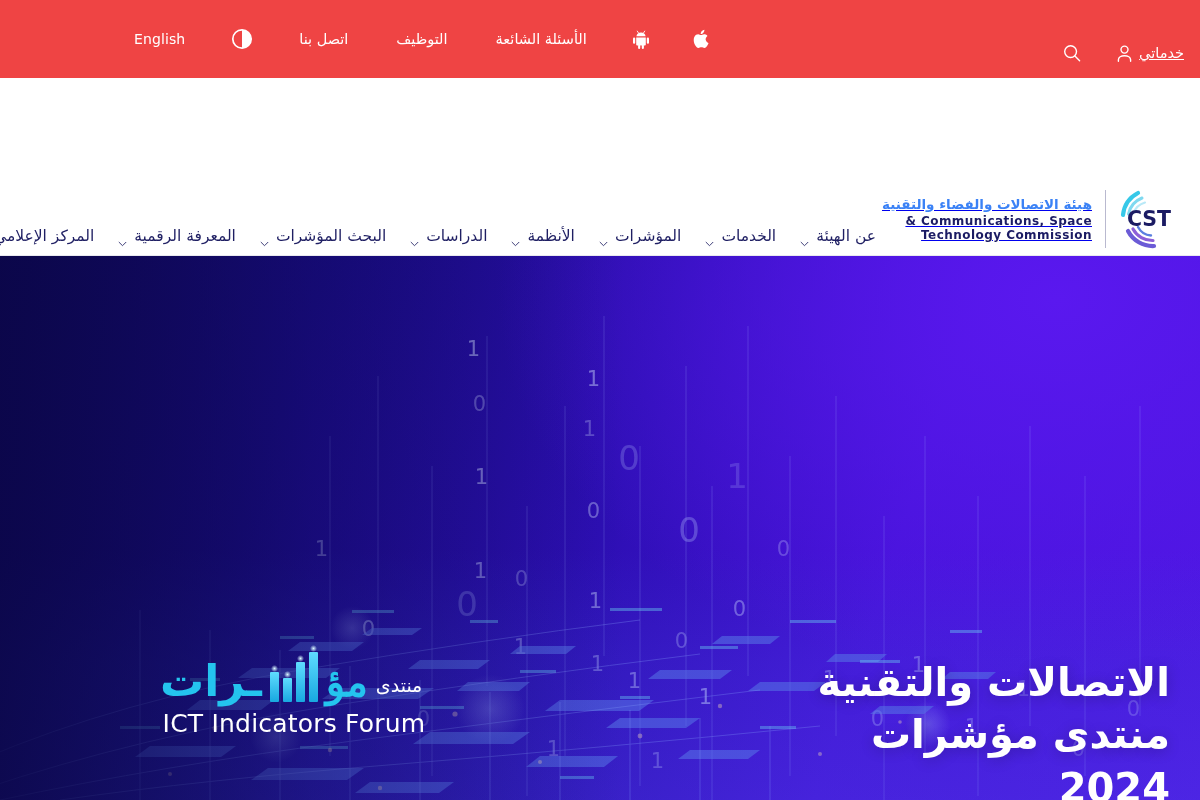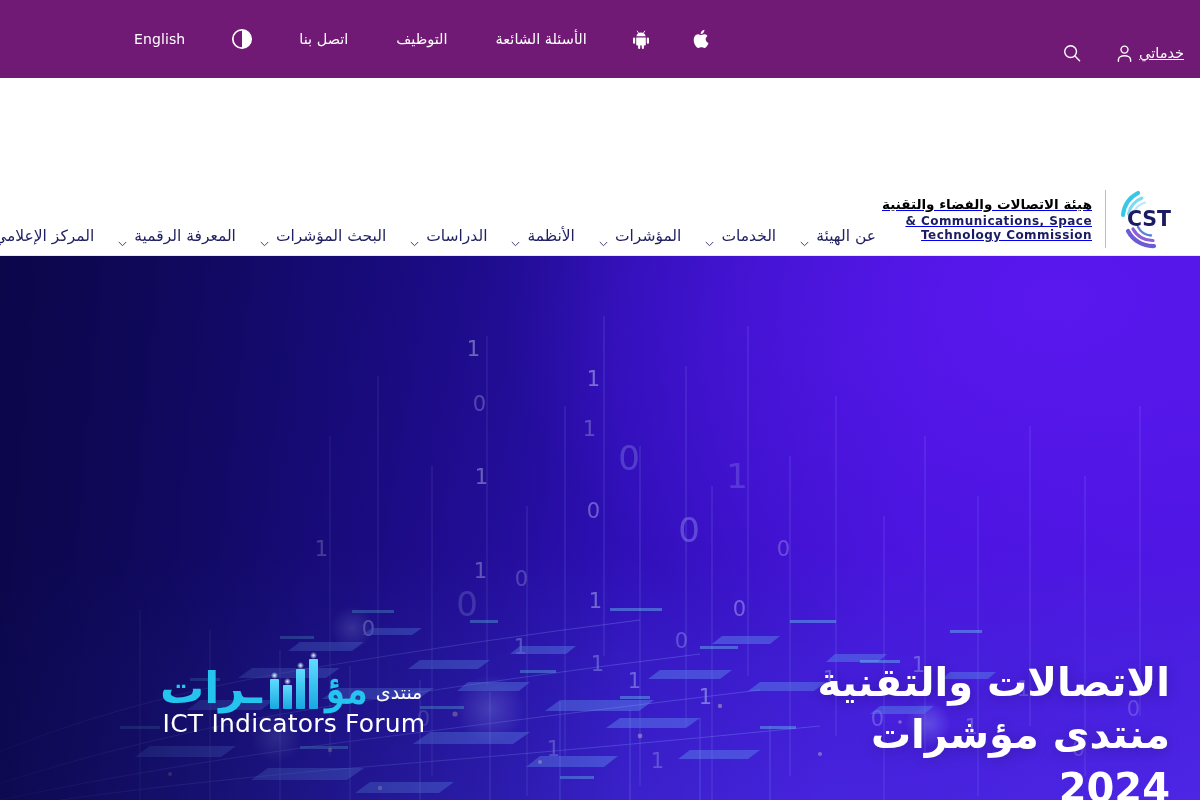--- a/index.html
+++ b/index.html
@@ -7,21 +7,21 @@
   html, body {
     width: 1200px; height: 800px; overflow: hidden;
     font-family: "DejaVu Sans", "Liberation Sans", sans-serif;
     background: #ffffff;
   }
   .page { position: relative; width: 1200px; height: 800px; }
 
   
   .topbar {
     position: relative; height: 78px; width: 1200px;
-    background: #701a75;
+    background: #ef4444;
     display: flex; align-items: center;
     direction: rtl;
   }
   .topbar-right {
     position: absolute; right: 16px; top: 14px; height: 78px;
     display: flex; align-items: center; gap: 18px;
   }
   .topbar-left {
     position: absolute; left: 110px; top: 0; height: 78px;
     display: flex; align-items: center; flex-direction: row-reverse; gap: 0;
@@ -54,21 +54,21 @@
   }
   .logo-wrap {
     position: absolute; right: 16px; top: 106px;
     display: flex; align-items: center; gap: 0;
     direction: rtl;
   }
   .logo-text {
     text-align: right; padding-right: 13px; line-height: 1.18;
   }
   .logo-ar {
-    color: #000000; font-size: 13.5px; font-weight: bold;
+    color: #3b82f6; font-size: 13.5px; font-weight: bold;
     white-space: nowrap; letter-spacing: -.1px;
   }
   .logo-en {
     color: #1b1b63; font-size: 12px; font-weight: bold;
     white-space: nowrap; letter-spacing: .45px;
   }
   .logo-divider {
     width: 1px; height: 58px; background: #b9b9cf;
   }
   .logo-mark { width: 70px; height: 70px; display: block; margin-left: 8px; }
@@ -148,21 +148,21 @@
     width: 7px; height: 7px; margin-left: -3.5px; border-radius: 50%;
     background: radial-gradient(circle, #d8f7ff 0%, rgba(110,220,255,0) 72%);
   }
   .fl-rat {
     color: #24c4ee; font-size: 44px; font-weight: bold; line-height: .95;
   }
   .fl-row2 {
     color: #ffffff; font-size: 24px; margin-top: 4px; letter-spacing: .5px;
   }
   .fl-row3 {
-    color: #ffffff; font-size: 25px; 
+    color: #ffffff; font-size: 25px; margin-top: 7px;
     direction: ltr; letter-spacing: .2px;
   }
 </style>
 </head>
 <body>
 
 <div class="page">
 
   <div class="topbar">
 

